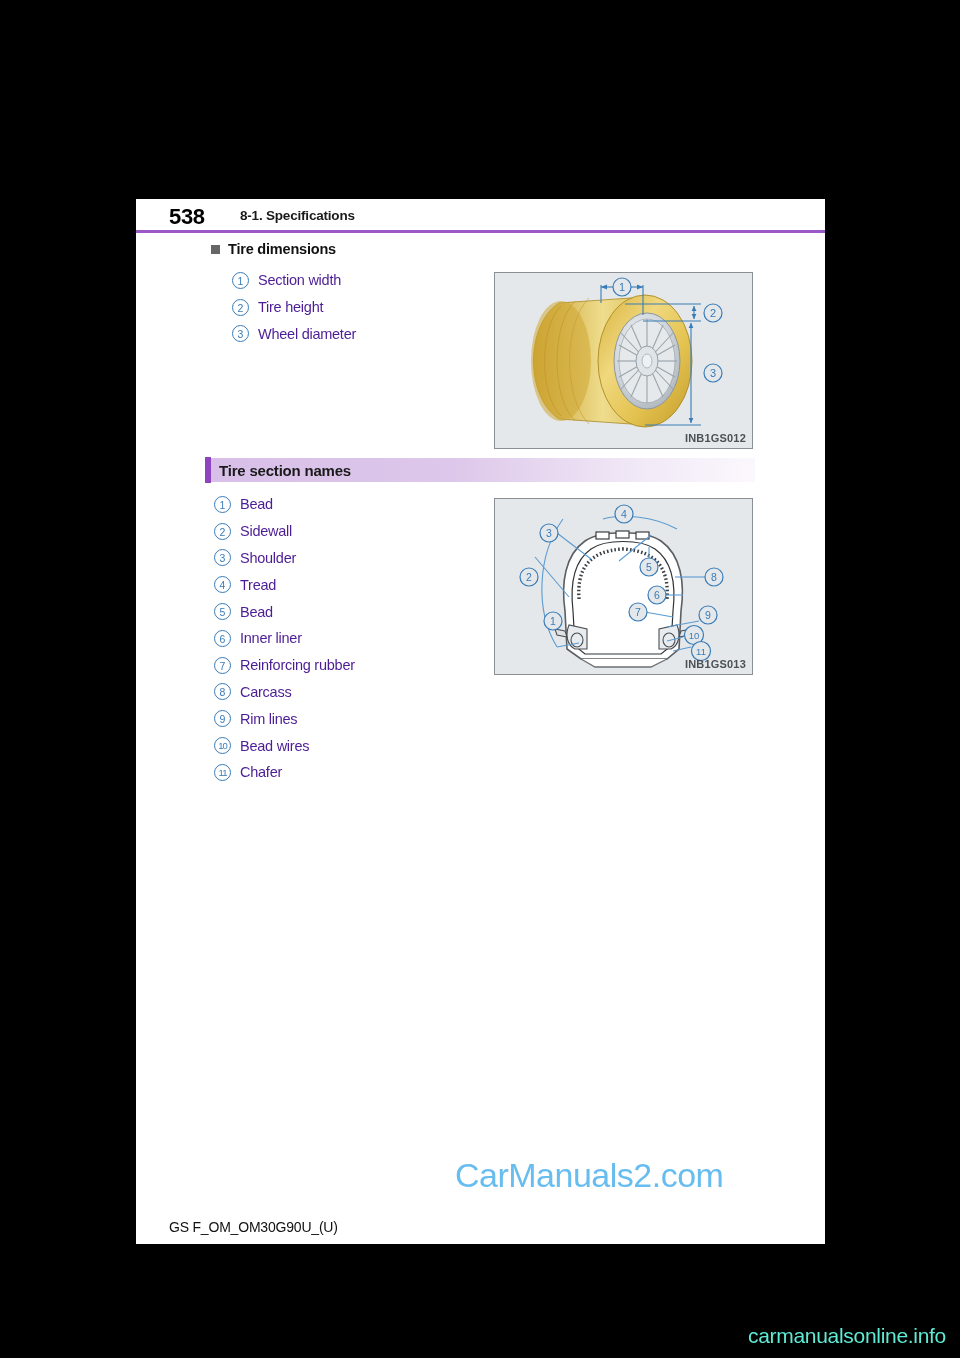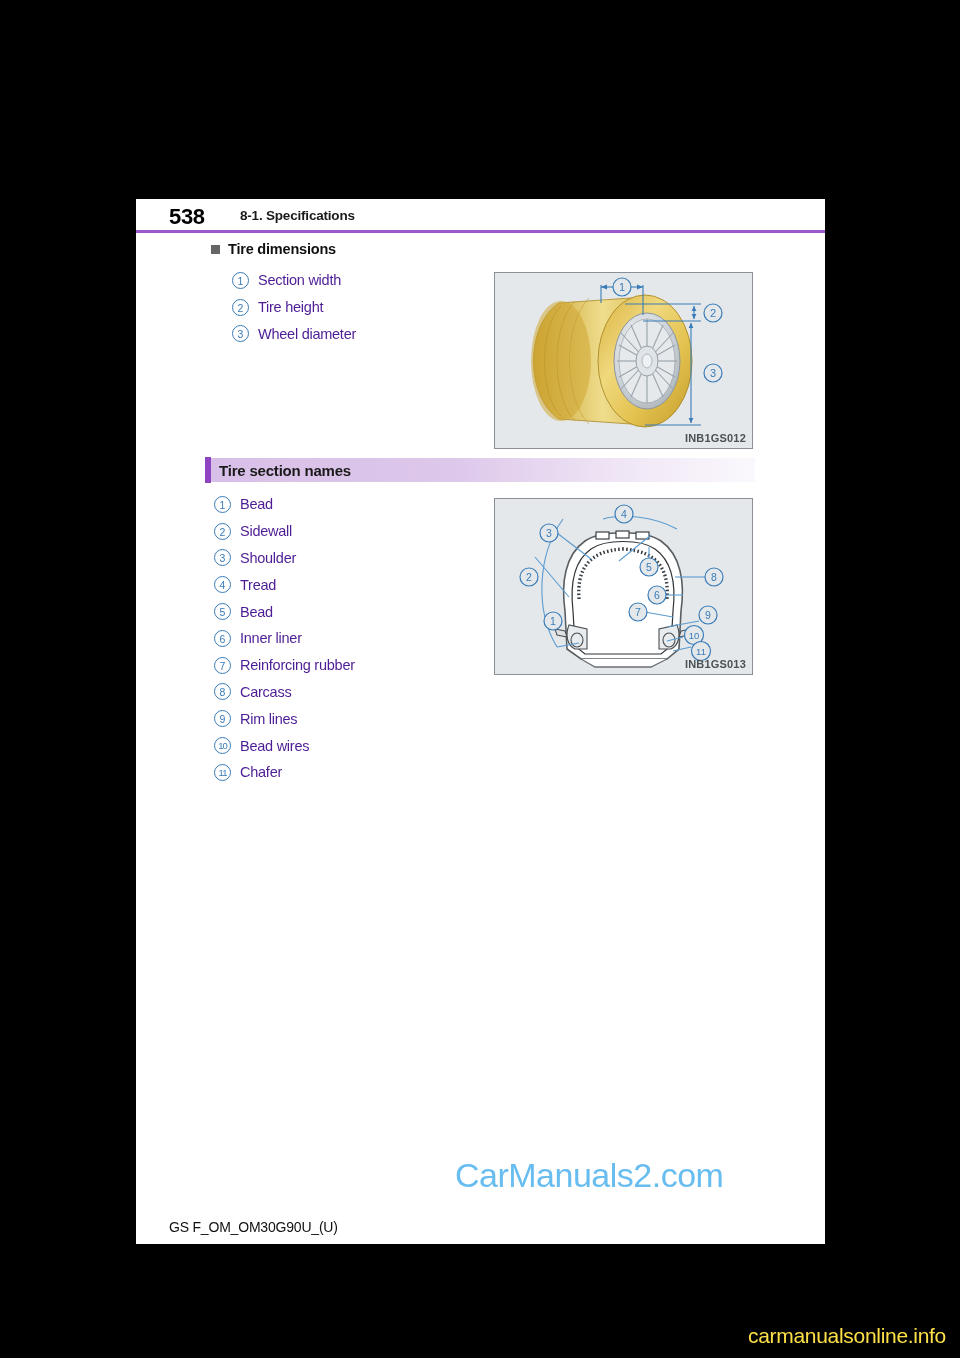--- a/index.html
+++ b/index.html
@@ -185,21 +185,21 @@
     font-family: "Liberation Sans", sans-serif;
     letter-spacing: -0.5px;
     white-space: nowrap;
     margin-top: 12px;
   }
   #watermark-corner {
     position: absolute;
     right: 14px;
     bottom: 10px;
     font-size: 21px;
-    color: #fde047;
+    color: #5eead4;
     font-family: "Liberation Sans", sans-serif;
     letter-spacing: -0.3px;
     white-space: nowrap;
   }
 </style>
 </head>
 <body>
 
 <div id="page-sheet">
 

